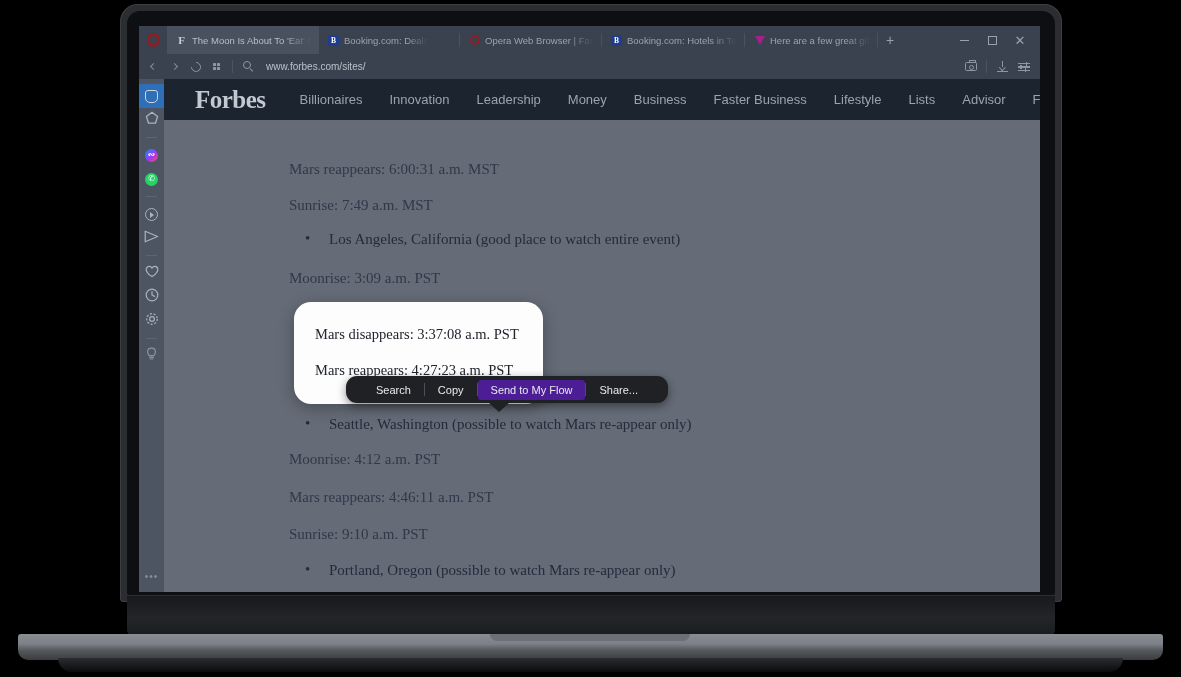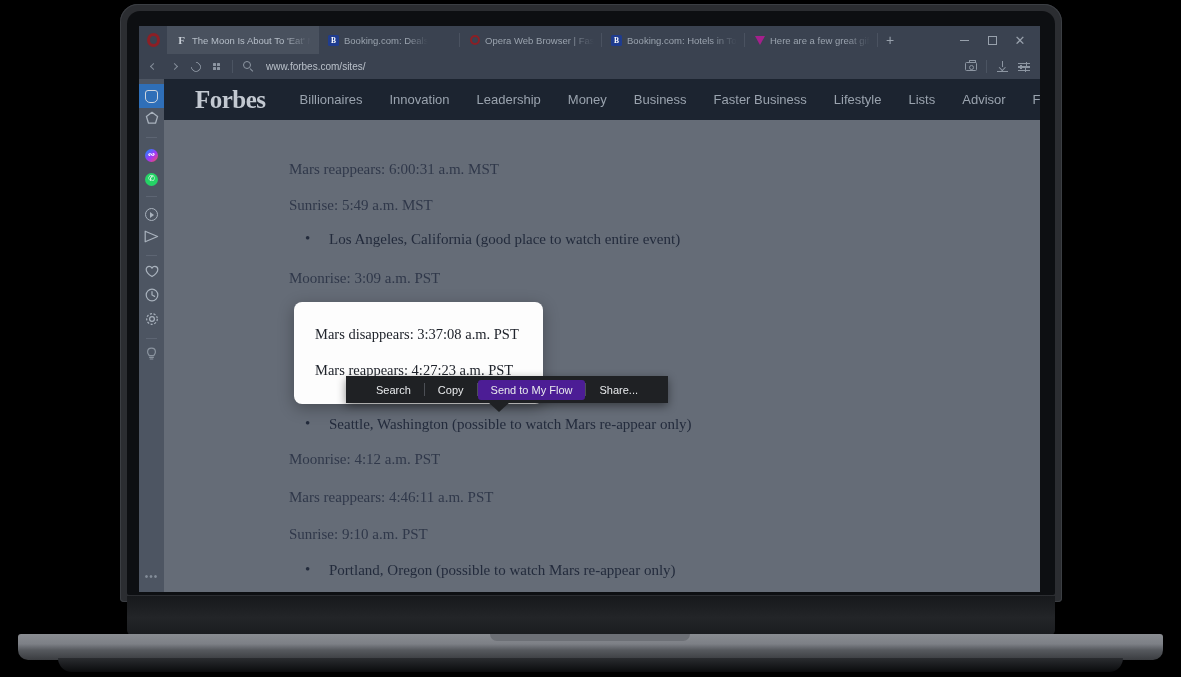--- a/index.html
+++ b/index.html
@@ -205,39 +205,39 @@
     font-family:"Liberation Serif", serif; font-size:15px; font-weight:400; color:#232b3c;
     white-space:nowrap;
   }
   .art-bullet::before {
     content:'\2022'; position:absolute; left:-24px; top:-1px; font-size:15px;
   }
 
   
   #ctx-menu {
     position:absolute; left:182px; top:256px; width:322px; height:27px;
-    background:#1f2124; border-radius:0;
+    background:#1f2124; border-radius:11px;
     display:flex; align-items:center; justify-content:center;
     box-shadow:0 3px 10px rgba(0,0,0,.45);
     z-index:30;
   }
   .ctx-btn {
     font-size:11px; color:#e8eaec; padding:0 13px; height:20px;
     display:flex; align-items:center; border-radius:3px; white-space:nowrap;
   }
   .ctx-btn.hl { background:#4c1d95; }
   .ctx-sep { width:1px; height:13px; background:#4c4f55; }
   #ctx-arrow {
     position:absolute; left:324px; top:282px;
     width:0;height:0;border-left:11px solid transparent;border-right:11px solid transparent;
     border-top:10px solid #1f2124; z-index:31;
   }
   #tooltip-card {
     position:absolute; left:130px; top:182px; width:249px; height:102px;
-    background:#fdfdfd; border-radius:8px;
+    background:#fdfdfd; border-radius:17px;
     box-shadow:0 4px 16px rgba(0,0,0,.30);
     z-index:25;
     text-align:right;
   }
   .tip-line {
     position:absolute; left:21px;
     font-family:"Liberation Serif", serif; font-size:14.5px; color:#20242c;
     white-space:nowrap;
   }
 </style>
@@ -441,21 +441,21 @@
         <span class="fnav-item">Lifestyle</span>
         <span class="fnav-item">Lists</span>
         <span class="fnav-item">Advisor</span>
         <span class="fnav-item">Featured</span>
         <span class="fnav-item">Bre</span>
       </div>
 
       <div id="page">
 
         <div class="art-line" style="top:41px">Mars reappears: 6:00:31 a.m. MST</div>
-        <div class="art-line" style="top:77px">Sunrise: 5:49 a.m. MST</div>
+        <div class="art-line" style="top:77px">Sunrise: 7:49 a.m. MST</div>
         <div class="art-bullet" style="top:111px">Los Angeles, California (good place to watch entire event)</div>
         <div class="art-line" style="top:150px">Moonrise: 3:09 a.m. PST</div>
         <div class="art-bullet" style="top:296px">Seattle, Washington (possible to watch Mars re-appear only)</div>
         <div class="art-line" style="top:331px">Moonrise: 4:12 a.m. PST</div>
         <div class="art-line" style="top:369px">Mars reappears: 4:46:11 a.m. PST</div>
         <div class="art-line" style="top:406px">Sunrise: 9:10 a.m. PST</div>
         <div class="art-bullet" style="top:442px">Portland, Oregon (possible to watch Mars re-appear only)</div>
 
         <div id="tooltip-card">
           <div class="tip-line" style="top:24px">Mars disappears: 3:37:08 a.m. PST</div>

